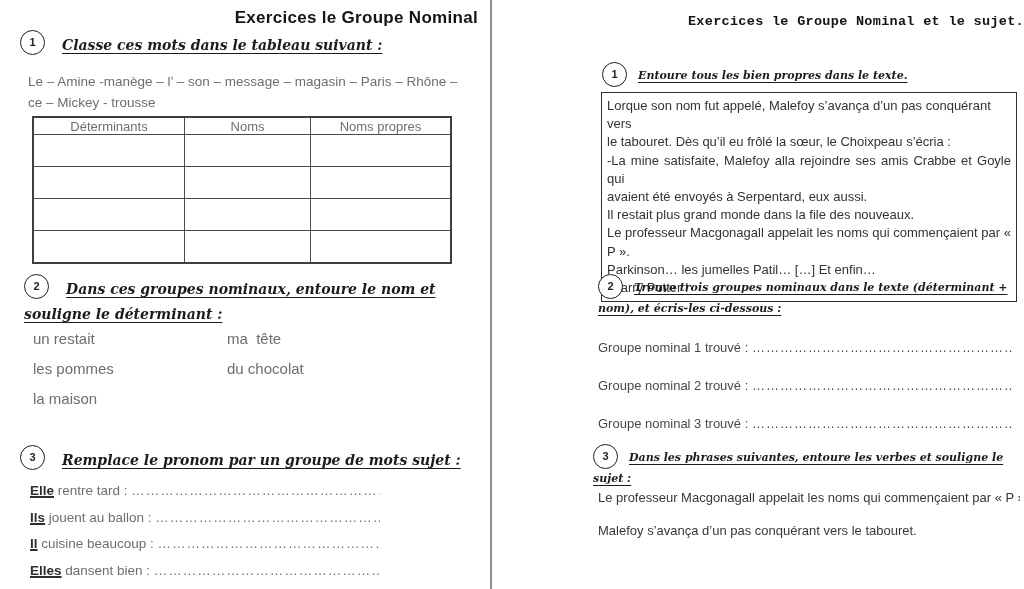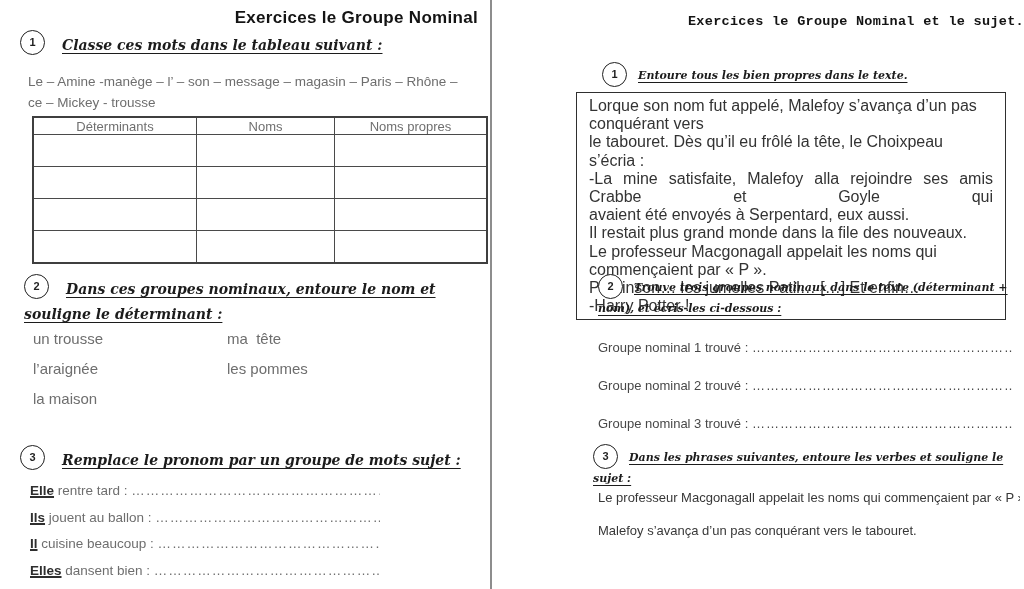--- a/index.html
+++ b/index.html
@@ -25,37 +25,37 @@
   .hw{
     font-family:"DejaVu Serif", serif;font-style:italic;font-weight:700;color:#1c1c1c;
     text-decoration:underline;text-decoration-thickness:1.4px;text-underline-offset:3px;
   }
   .head-l{text-indent:42px;line-height:25px;font-size:14px;}
   .head-r{text-indent:36px;line-height:21px;font-size:11px;}
 
   
   .word-list{position:absolute;top:71px;left:28px;width:432px;font-size:13.5px;color:#6e6e6e;line-height:21px;}
   table.classif{position:absolute;top:116px;left:32px;border-collapse:collapse;border:2px solid #3f3f3f;}
-  table.classif th{border:1px solid #4a4a4a;font-weight:normal;font-size:13px;color:#6f6f6f;height:16px;padding:0 18px;}
+  table.classif th{border:1px solid #4a4a4a;font-weight:normal;font-size:13px;color:#6f6f6f;height:16px;padding:0 12px;}
   table.classif td{border:1px solid #4a4a4a;height:29px;}
   .col-1{width:126px;} .col-2{width:101px;} .col-3{width:115px;}
 
   .pairs{position:absolute;top:330px;left:33px;display:grid;grid-template-columns:194px auto;
     grid-auto-rows:30px;font-size:15px;color:#6e6e6e;white-space:pre-wrap;}
 
   .answers-left{position:absolute;top:478px;left:30px;width:350px;line-height:26.5px;font-size:13.5px;}
   .answer-line{white-space:nowrap;overflow:hidden;width:350px;}
   .pronoun{font-weight:bold;color:#2e2e2e;text-decoration:underline;text-decoration-thickness:1.5px;}
   .answer-rest{color:#6e6e6e;}
   .dots{color:#6e6e6e;letter-spacing:1px;}
 
   
   .story-box{
-    position:absolute;top:92px;left:576px;width:404px;border:1.5px solid #2f2f2f;
-    padding:4px 12px;box-sizing:content-box;font-size:16px;line-height:18.2px;color:#333333;
+    position:absolute;top:92px;left:601px;width:404px;border:1.5px solid #2f2f2f;
+    padding:4px 5px;box-sizing:content-box;font-size:13px;line-height:18.2px;color:#333333;
   }
   .box-line{min-height:18.2px;}
   .just{text-align:justify;text-align-last:justify;}
 
   .gn-lines{position:absolute;top:333px;left:598px;width:414px;font-size:13px;color:#484848;}
   .gn-line{white-space:nowrap;overflow:hidden;height:38px;line-height:30px;}
   .gn-dots{color:#4a4a4a;letter-spacing:1px;}
 
   .sentences{position:absolute;top:486px;left:598px;width:422px;font-size:13px;color:#383838;}
   .sentence{white-space:nowrap;overflow:hidden;height:33px;line-height:24px;}
@@ -107,24 +107,24 @@
         </tr>
     </tbody>
   </table>
 
   <div class="ex-head head-l" style="top:277px;left:24px;width:442px;">
     <span class="circle-num">2</span>
     <span class="hw">Dans ces groupes nominaux, entoure le nom et souligne le déterminant :</span>
   </div>
 
   <div class="pairs">
-    <span>un trousse</span>
+    <span>un restait</span>
     <span>ma  tête</span>
-    <span>l’araignée</span>
     <span>les pommes</span>
+    <span>du chocolat</span>
     <span>la maison</span>
   </div>
 
   <div class="ex-head head-l" style="top:448px;left:20px;width:450px;">
     <span class="circle-num">3</span>
     <span class="hw">Remplace le pronom par un groupe de mots sujet :</span>
   </div>
 
   <div class="answers-left">
     <div class="answer-line"><span class="pronoun">Elle</span><span class="answer-rest"> rentre tard : </span><span class="dots">……………………………………………………………………………………</span></div>
@@ -138,21 +138,21 @@
 
   <div class="page-title title-right">Exercices le Groupe Nominal et le sujet.</div>
 
   <div class="ex-head head-r" style="top:65px;left:602px;width:420px;">
     <span class="circle-num">1</span>
     <span class="hw">Entoure tous les bien propres dans le texte.</span>
   </div>
 
   <div class="story-box">
     <div class="box-line">Lorque son nom fut appelé, Malefoy s’avança d’un pas conquérant vers</div>
-    <div class="box-line">le tabouret. Dès qu’il eu frôlé la tête, le Choixpeau s’écria :</div>
+    <div class="box-line">le tabouret. Dès qu’il eu frôlé la sœur, le Choixpeau s’écria :</div>
     <div class="box-line just">-La mine satisfaite, Malefoy alla rejoindre ses amis Crabbe et Goyle qui</div>
     <div class="box-line">avaient été envoyés à Serpentard, eux aussi.</div>
     <div class="box-line">Il restait plus grand monde dans la file des nouveaux.</div>
     <div class="box-line">Le professeur Macgonagall appelait les noms qui commençaient par « P ».</div>
     <div class="box-line">Parkinson… les jumelles Patil… […] Et enfin…</div>
     <div class="box-line">-Harry Potter !</div>
   </div>
 
   <div class="ex-head head-r" style="top:277px;left:598px;width:430px;">
     <span class="circle-num">2</span>

